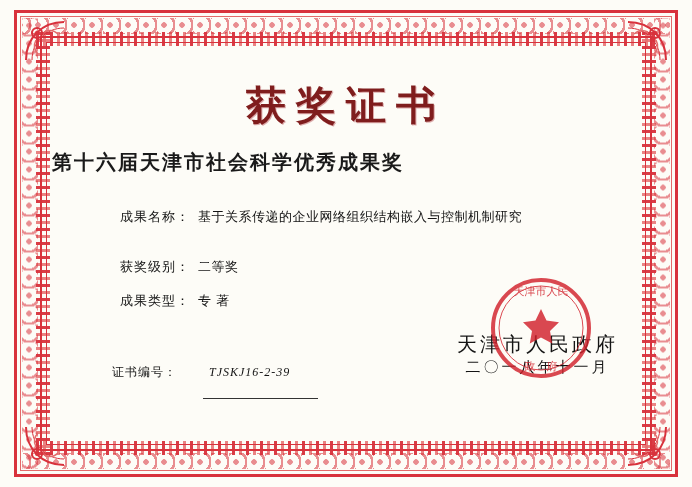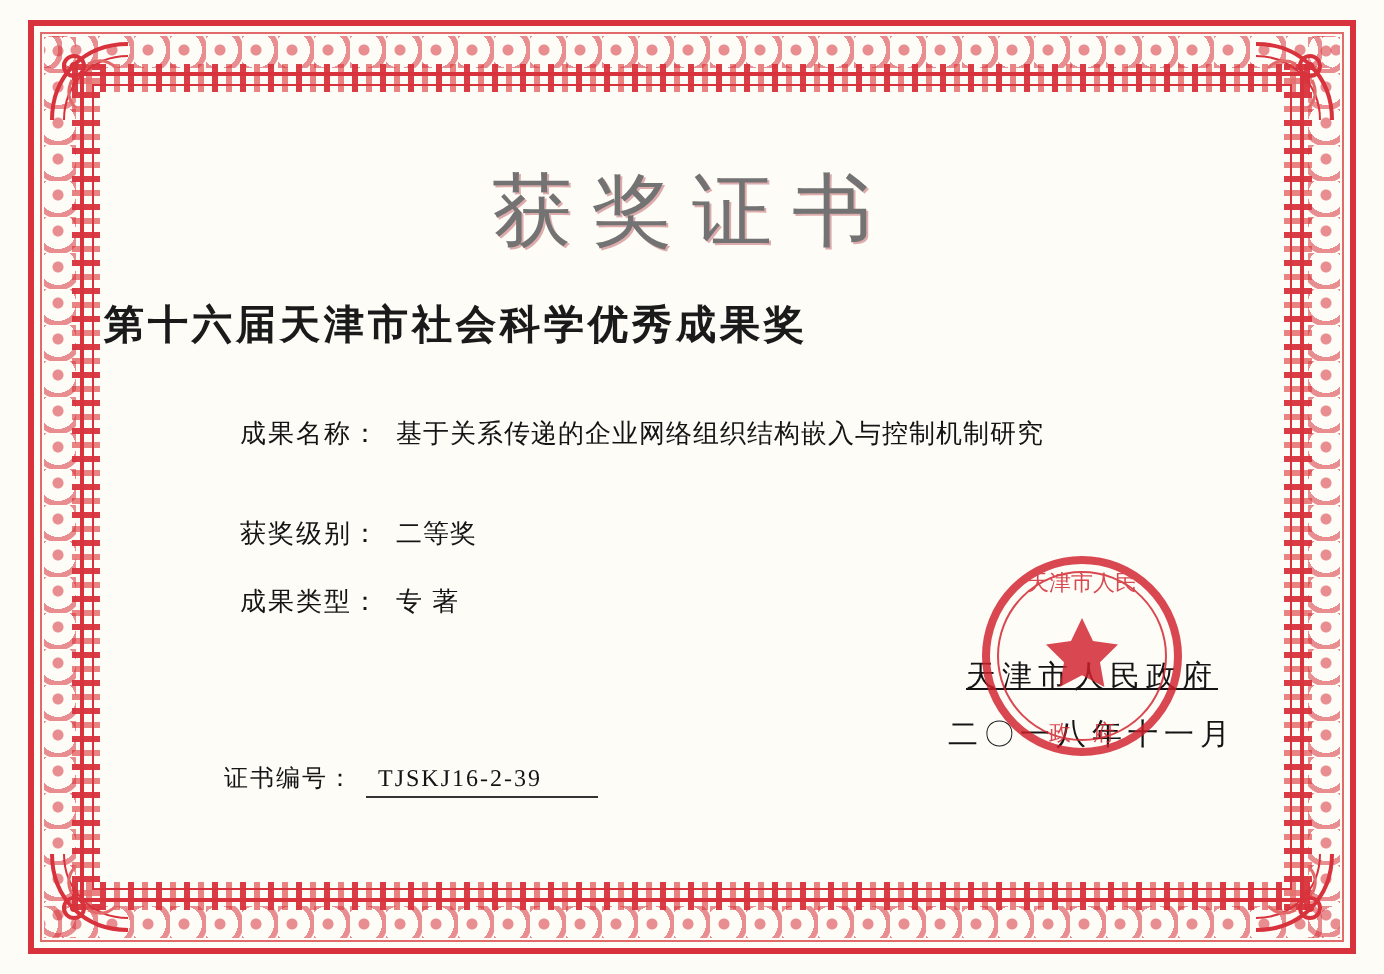--- a/index.html
+++ b/index.html
@@ -107,23 +107,23 @@
 
   
   .content {
     position: absolute;
     left: 52px; top: 48px; right: 52px; bottom: 48px;
   }
   .title {
     text-align: center;
     margin-top: 30px;
     font-size: 40px;
-    font-weight: normal;
+    font-weight: bold;
     letter-spacing: 10px;
-    color: #737373;
+    color: #7f1d1d;
     font-family: "DejaVu Serif", "Liberation Serif", serif;
     text-shadow: 1px 1px 0 rgba(160,20,28,0.35);
   }
   .subtitle {
     margin-top: 16px;
     font-size: 20px;
     font-weight: bold;
     letter-spacing: 2px;
     color: #1a1a1a;
     font-family: "DejaVu Serif", "Liberation Serif", serif;
@@ -153,24 +153,22 @@
   
   .sign-block {
     position: absolute;
     right: 22px;
     bottom: 62px;
     text-align: center;
     color: #141414;
     font-family: "DejaVu Serif", "Liberation Serif", serif;
   }
   .sign-org {
-    font-size: 15px;
+    font-size: 20px;
     letter-spacing: 3px;
-    margin-bottom: 10px;
-    text-decoration: underline;
   }
   .sign-date {
     font-size: 15px;
     letter-spacing: 3px;
   }
 
   .seal {
     position: absolute;
     right: 46px;
     bottom: 58px;
@@ -182,27 +180,29 @@
   .cert-no {
     position: absolute;
     left: 60px;
     bottom: 40px;
     font-size: 12px;
     color: #141414;
     letter-spacing: 1px;
     font-family: "DejaVu Serif", "Liberation Serif", serif;
     display: flex;
     align-items: baseline;
+    gap: 20px;
   }
   .cert-no .label { letter-spacing: 1px; }
   .cert-no .value {
     margin-left: 6px;
     border-bottom: 1px solid #333;
-    padding: 0 28px 1px 6px;
+    padding: 0 28px 18px 6px;
     font-family: "Liberation Serif", serif;
+    font-style: italic;
   }
 </style>
 </head>
 <body>
 
 <div class="certificate">
 
   <div class="border-outer"></div>
   <div class="border-lace"></div>
   <div class="border-lace-2"></div>

